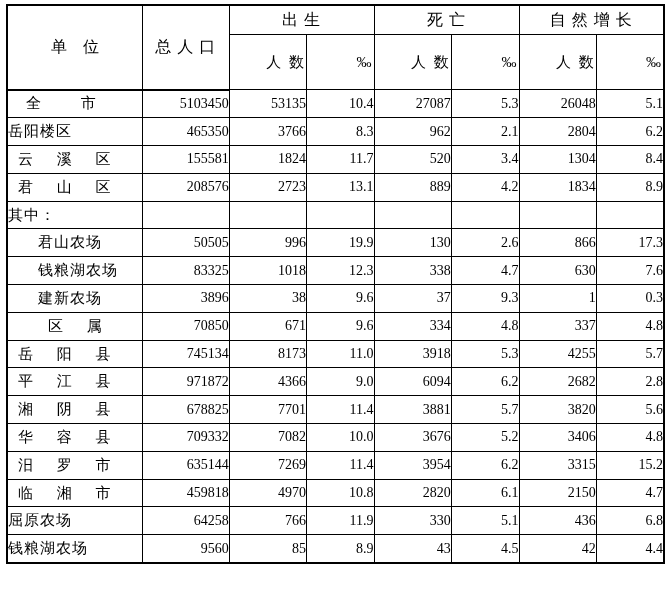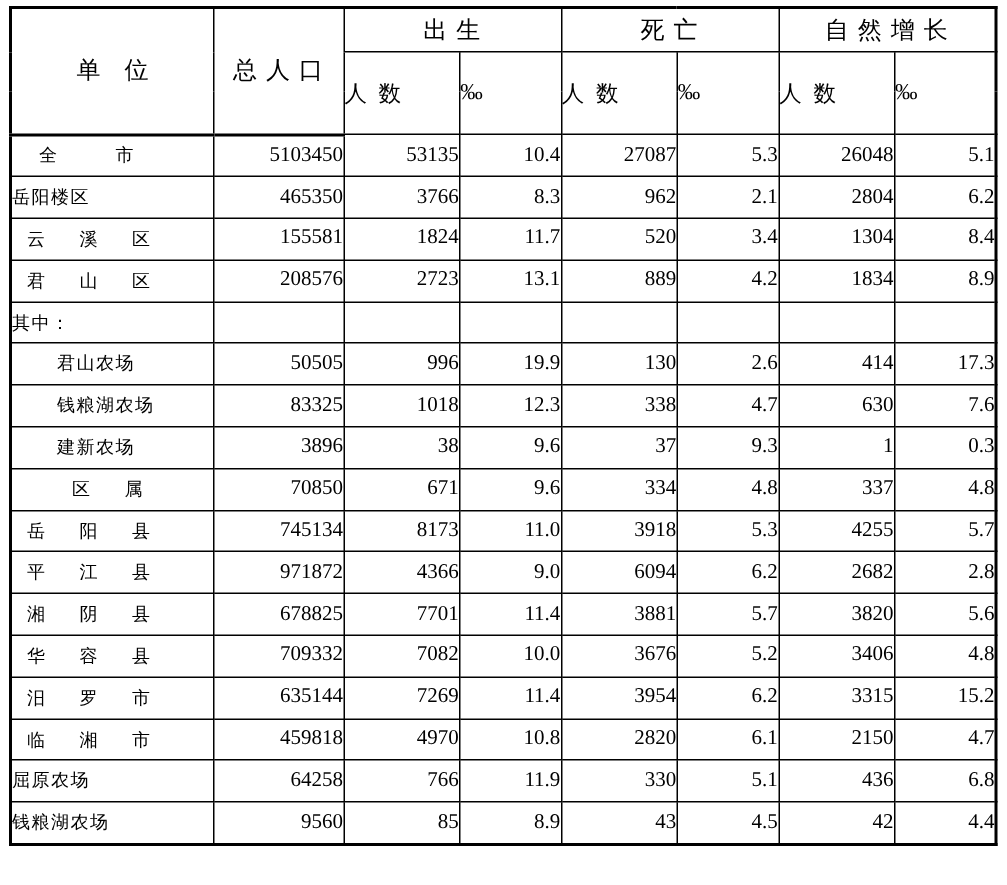--- a/index.html
+++ b/index.html
@@ -42,32 +42,32 @@
     font-size: 16px;
     letter-spacing: 1px;
     height: 27px;
   }
   .hdr-unit {
     font-size: 16px;
     letter-spacing: 6px;
     text-indent: 6px;
   }
   .hdr-sub {
-    text-align: left;
+    text-align: right;
     font-size: 15px;
     height: 27px;
     letter-spacing: 2px;
   }
   .hdr-top-row td { height: 28px; }
   .hdr-mid-row td { height: 26px; }
   .hdr-bot-row td { height: 28px; }
 
   td.name {
     text-align: left;
-    font-size: 12px;
+    font-size: 15px;
     height: 26.8px;
     padding-left: 10px;
     white-space: nowrap;
   }
   td.num {
     text-align: right;
     font-size: 14px;
     padding-right: 10px;
     height: 26.8px;
     font-family: "Liberation Serif", "DejaVu Serif", serif;
@@ -182,21 +182,21 @@
           <td class="num"></td>
           <td class="num"></td>
         </tr>
         <tr>
           <td class="name indent-1">君山农场</td>
           <td class="num">50505</td>
           <td class="num">996</td>
           <td class="num">19.9</td>
           <td class="num">130</td>
           <td class="num">2.6</td>
-          <td class="num">414</td>
+          <td class="num">866</td>
           <td class="num">17.3</td>
         </tr>
         <tr>
           <td class="name indent-1">钱粮湖农场</td>
           <td class="num">83325</td>
           <td class="num">1018</td>
           <td class="num">12.3</td>
           <td class="num">338</td>
           <td class="num">4.7</td>
           <td class="num">630</td>

